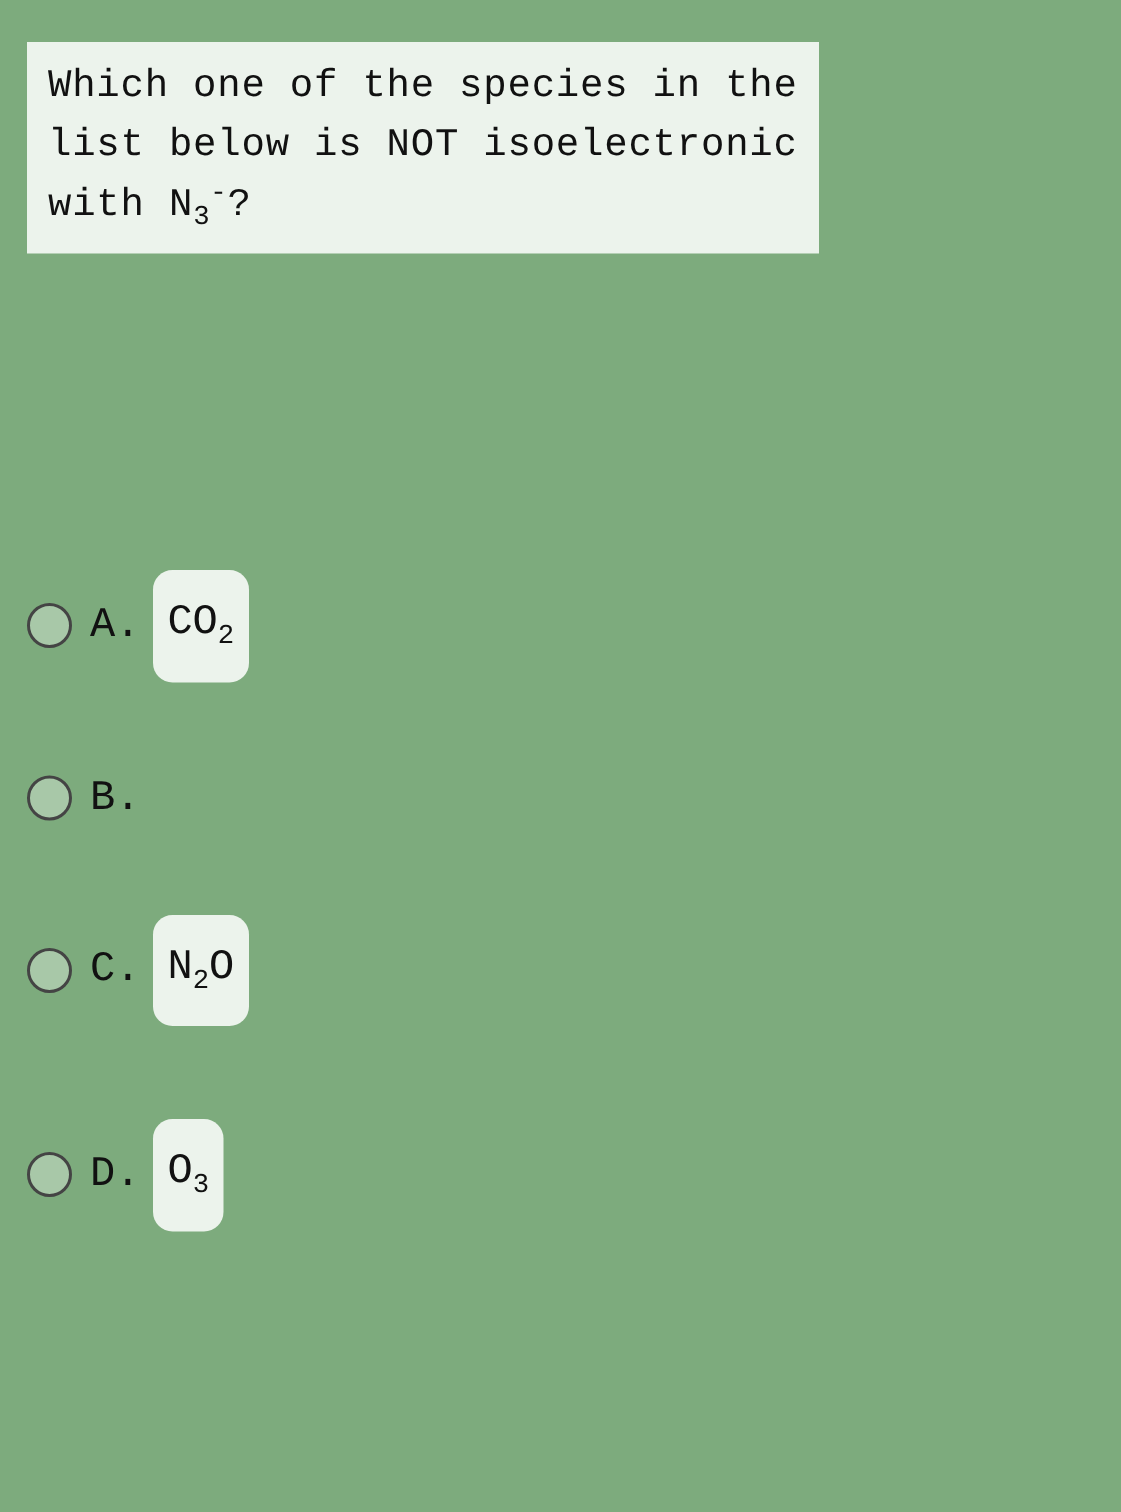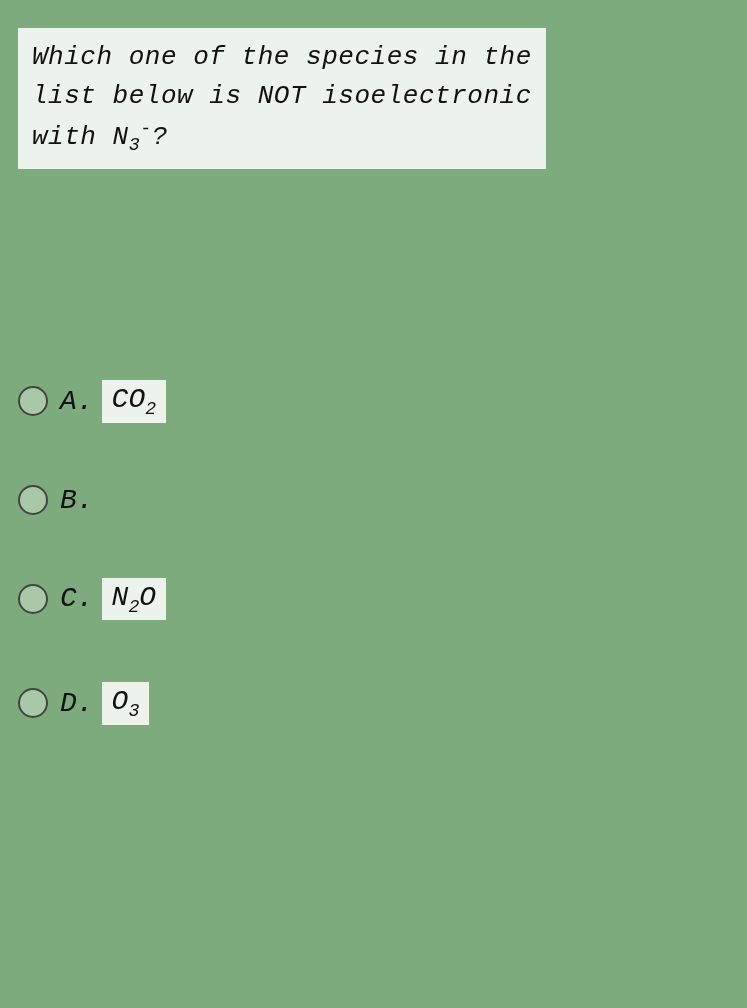--- a/index.html
+++ b/index.html
@@ -1,19 +1,18 @@
 <!DOCTYPE html>
 <html><head>
   <meta charset="utf-8">
   <style>
     * {
       margin: 0;
       padding: 0;
       box-sizing: border-box;
-      font-style: italic;
     }
 
     body {
       width: 747px;
       height: 1008px;
       background-color: #7dab7d;
       font-family: 'Courier New', Courier, monospace;
       position: relative;
       overflow: hidden;
     }
@@ -73,23 +72,24 @@
 
     .option-label {
       font-size: 28px;
       color: #111;
       font-family: 'Courier New', Courier, monospace;
       margin-right: 8px;
     }
 
     .option-formula-box {
       background-color: rgba(255, 255, 255, 0.85);
-      padding: 4px 10px;
+      padding: 20px 10px;
       display: inline-flex;
       align-items: center;
+      border-radius: 13px;
     }
 
     .option-formula {
       font-size: 28px;
       color: #111;
       font-family: 'Courier New', Courier, monospace;
     }
 
     .option-formula sub {
       font-size: 0.65em;

